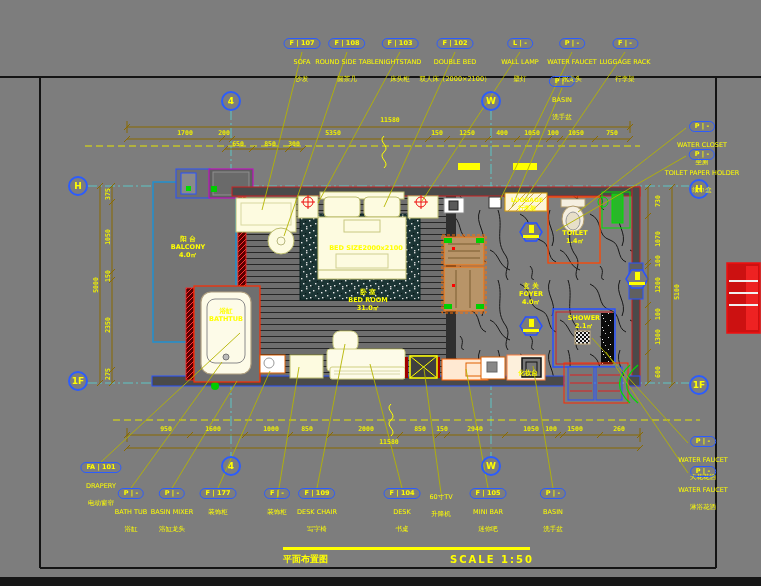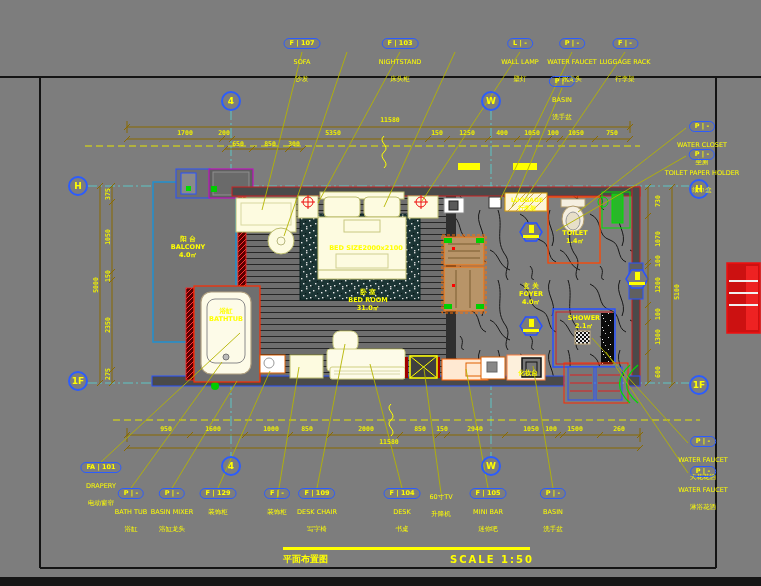--- a/index.html
+++ b/index.html
@@ -273,25 +273,35 @@
 <div class="gc" style="left:699px;top:189px">H</div>
 <div class="gc" style="left:699px;top:385px">1F</div>
 <div class="gc" style="left:231px;top:466px">4</div>
 <div class="gc" style="left:491px;top:466px">W</div>
 
 <div class="co" style="left:302px;top:38px">
   <span class="pill">F | 107</span>
   <span class="cl">SOFA</span>
   <span class="cl">沙发</span>
 </div>
+<div class="co" style="left:347px;top:38px">
+  <span class="pill">F | 108</span>
+  <span class="cl">ROUND SIDE TABLE</span>
+  <span class="cl">圆茶几</span>
+</div>
 <div class="co" style="left:400px;top:38px">
   <span class="pill">F | 103</span>
   <span class="cl">NIGHTSTAND</span>
   <span class="cl">床头柜</span>
 </div>
+<div class="co" style="left:455px;top:38px">
+  <span class="pill">F | 102</span>
+  <span class="cl">DOUBLE BED</span>
+  <span class="cl">双人床（2000×2100）</span>
+</div>
 <div class="co" style="left:520px;top:38px">
   <span class="pill">L | -</span>
   <span class="cl">WALL LAMP</span>
   <span class="cl">壁灯</span>
 </div>
 <div class="co" style="left:572px;top:38px">
   <span class="pill">P | -</span>
   <span class="cl">WATER FAUCET</span>
   <span class="cl">水龙头</span>
 </div>
@@ -336,21 +346,21 @@
   <span class="pill">P | -</span>
   <span class="cl">BATH TUB</span>
   <span class="cl">浴缸</span>
 </div>
 <div class="co" style="left:172px;top:488px">
   <span class="pill">P | -</span>
   <span class="cl">BASIN MIXER</span>
   <span class="cl">浴缸龙头</span>
 </div>
 <div class="co" style="left:218px;top:488px">
-  <span class="pill">F | 129</span>
+  <span class="pill">F | 177</span>
   <span class="cl">装饰柜</span>
 </div>
 <div class="co" style="left:277px;top:488px">
   <span class="pill">F | -</span>
   <span class="cl">装饰柜</span>
 </div>
 <div class="co" style="left:317px;top:488px">
   <span class="pill">F | 109</span>
   <span class="cl">DESK CHAIR</span>
   <span class="cl">写字椅</span>

